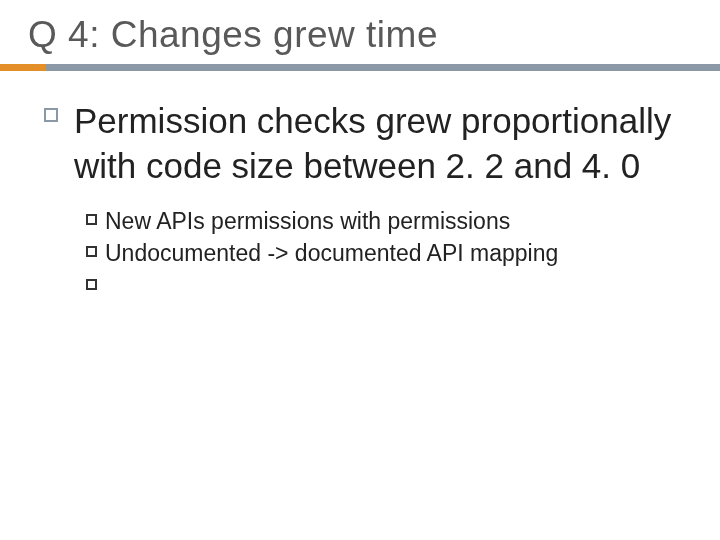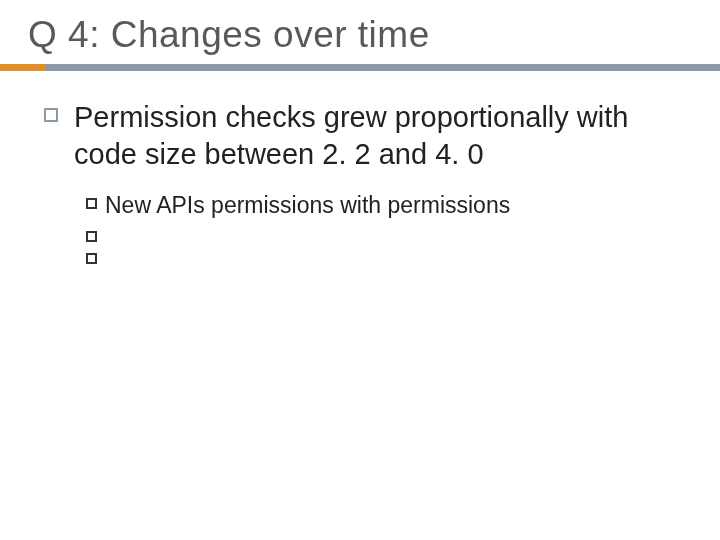--- a/index.html
+++ b/index.html
@@ -44,21 +44,21 @@
   }
   .bullet-box {
     flex: 0 0 auto;
     width: 14px;
     height: 14px;
     border: 2px solid #8B99A7;
     margin-top: 9px;
     margin-right: 16px;
   }
   .bullet-text {
-    font-size: 29px;
+    font-size: 35px;
     color: #222222;
     line-height: 1.28;
   }
   .sub-list {
     padding: 16px 0 0 42px;
   }
   .sub-item {
     display: flex;
     align-items: flex-start;
     margin-bottom: 4px;
@@ -75,21 +75,21 @@
     font-size: 23px;
     color: #222222;
     line-height: 1.25;
   }
   .inline-first { display: inline; margin-top: 12px; }
 </style>
 </head>
 <body>
 
 <div class="title-area">
-  <h1 class="title-text">Q 4: Changes over time</h1>
+  <h1 class="title-text">Q 4: Changes grew time</h1>
 </div>
 
 <div class="underline-bar">
   <div class="underline-accent"></div>
 </div>
 
 <div class="content">
 
   <div class="bullet-item">
     <span class="bullet-box"></span>
@@ -101,20 +101,23 @@
 
     <div class="sub-item">
       <span class="sub-box"></span>
       <span class="sub-text">
         <span class="inline-first">New</span><span class="inline-first"> APIs permissions with permissions</span>
       </span>
     </div>
 
     <div class="sub-item">
       <span class="sub-box"></span>
+      <span class="sub-text">
+        <span class="inline-first">Undocumented</span><span class="inline-first"> -&gt; documented API mapping</span>
+      </span>
     </div>
 
     <div class="sub-item">
       <span class="sub-box"></span>
     </div>
 
   </div>
 
 </div>
 

